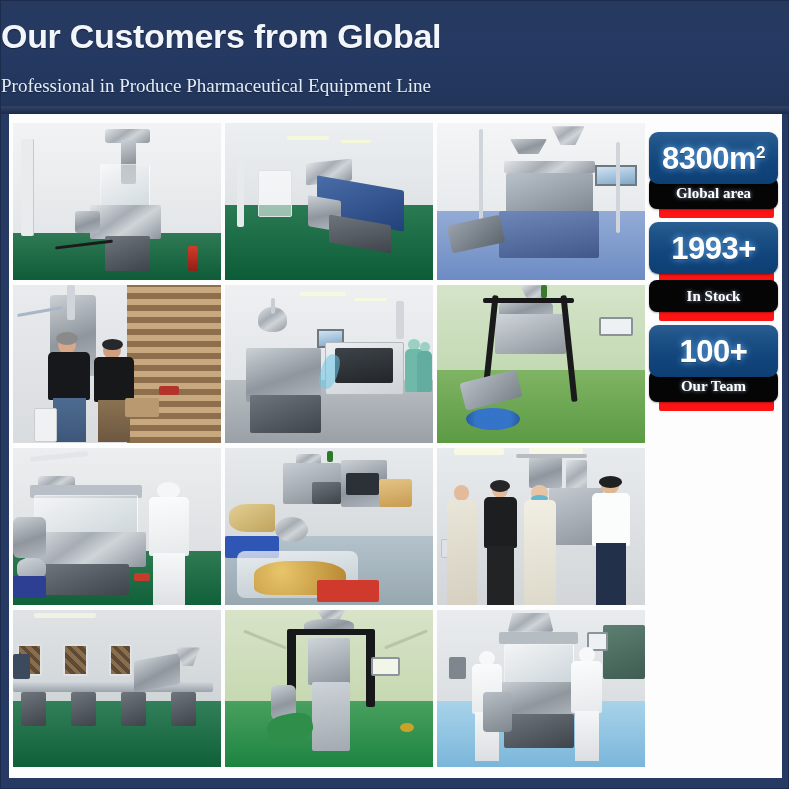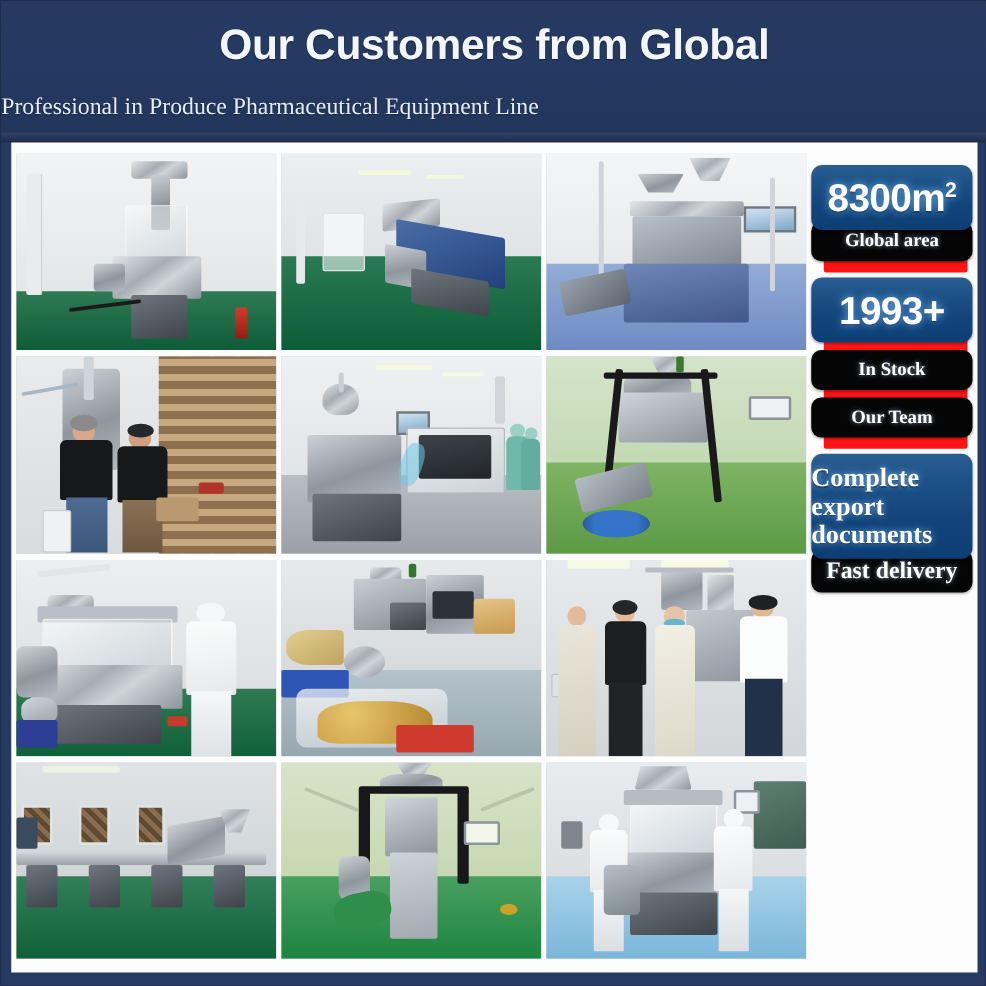--- a/index.html
+++ b/index.html
@@ -15,21 +15,21 @@
   }
 
   
   #header {
     position:absolute; left:0; top:0; width:789px; height:113px;
     background:linear-gradient(180deg,#27395f 0%,#253a63 45%,#223459 100%);
     overflow:hidden;
   }
   #header-title {
     position:absolute; left:0; top:16px; width:789px;
-    text-align:center;
+    text-align:left;
     font-size:34px; font-weight:bold; color:#f2f6fb;
     letter-spacing:-0.3px;
     text-shadow:0 1px 1px rgba(0,0,0,0.45);
   }
   #header-sub {
     position:absolute; left:0; top:74px; width:789px;
     font-family:"Liberation Serif", serif;
     font-size:19px; color:#e4ecf7;
     text-shadow:0 1px 1px rgba(0,0,0,0.4);
   }
@@ -407,30 +407,25 @@
       </div>
 
       <div class="grp">
         <div class="lbl">
           <span>In Stock</span>
         </div>
         <div class="red"></div>
       </div>
 
       <div class="grp">
+        <div class="num">
+          <span><span>100+</span><sup></sup></span>
+        </div>
         <div class="lbl">
           <span>Our Team</span>
         </div>
         <div class="red"></div>
       </div>
 
-      <div class="grp">
-        <div class="num multi">
-          <span>Complete export documents</span>
-        </div>
-        <div class="lbl big">
-          <span>Fast delivery</span>
-        </div>
-      </div>
 
     </div>
   </div>
 </div>
 
 </body></html>

